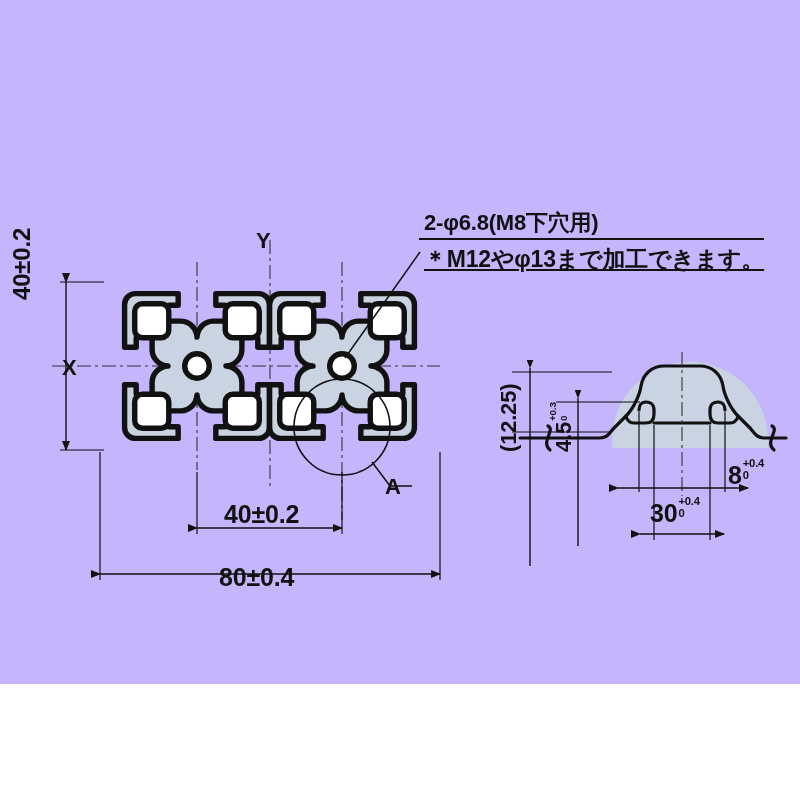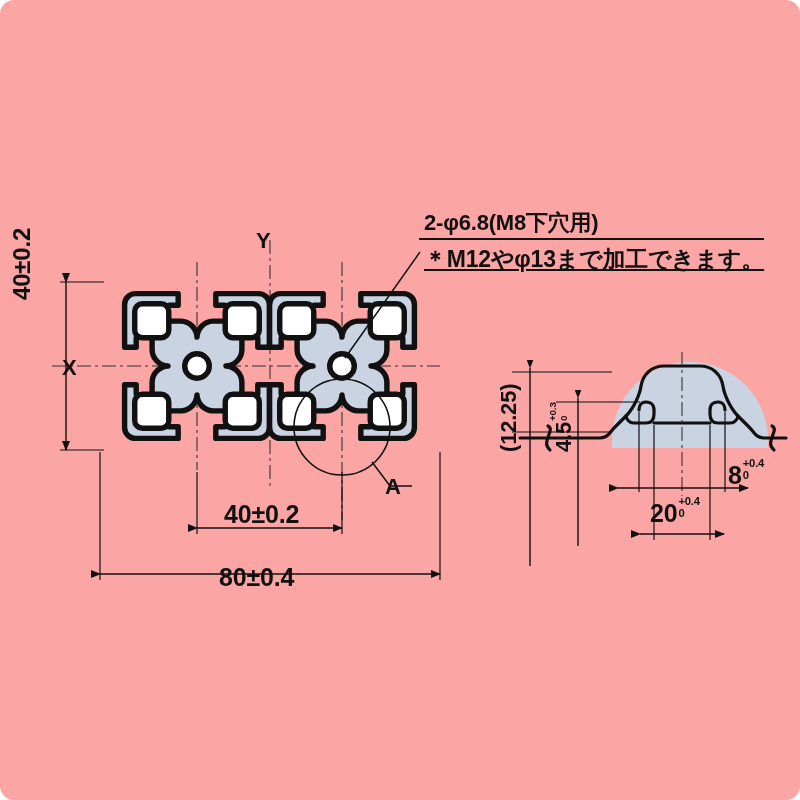--- a/index.html
+++ b/index.html
@@ -4,23 +4,22 @@
 <style>
   html, body {
     margin: 0; padding: 0;
     background: #ffffff;
     width: 800px; height: 800px;
     overflow: hidden;
     font-family: "Liberation Sans", "DejaVu Sans", sans-serif;
   }
   #sheet {
     position: relative;
-    width: 800px; height: 800px;
-    background: #fca5a5;
-    border-radius: 14px;
+    width: 800px; height: 684px;
+    background: #c4b5fd;
   }
   svg.drawing { display:block; position:absolute; top:0; left:0; }
 
   .txt {
     position: absolute;
     font-family: "Liberation Sans", "DejaVu Sans", sans-serif;
     color: #111111;
     white-space: nowrap;
     font-weight: 700;
     letter-spacing: -0.2px;
@@ -241,20 +240,20 @@
   <div class="txt dim-40h">40±0.2</div>
   <div class="txt dim-80h">80±0.4</div>
 
   <div class="txt dim-1225">(12.25)</div>
 
   <div class="txt dim-45">
     <span>4.5</span><span class="tolstack"><i class="top">+0.3</i><i class="bot">0</i></span>
   </div>
 
   <div class="txt dim-20">
-    <span>20</span><span class="tolstack"><i class="top">+0.4</i><i class="bot">0</i></span>
+    <span>30</span><span class="tolstack"><i class="top">+0.4</i><i class="bot">0</i></span>
   </div>
 
   <div class="txt dim-8">
     <span>8</span><span class="tolstack"><i class="top">+0.4</i><i class="bot">0</i></span>
   </div>
 
 </div>
 
 </body></html>

